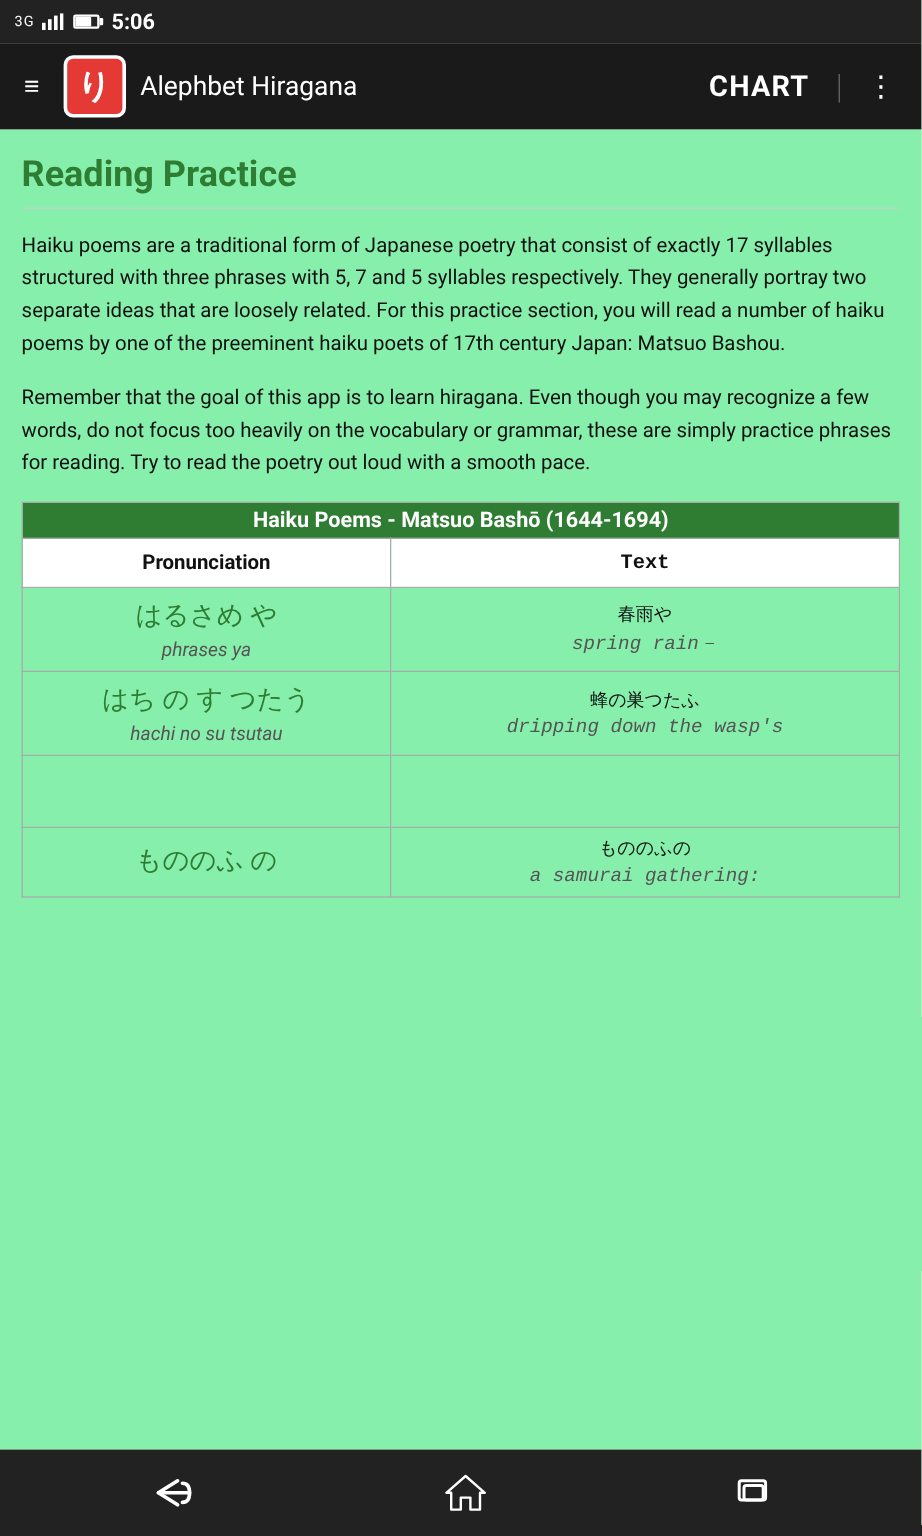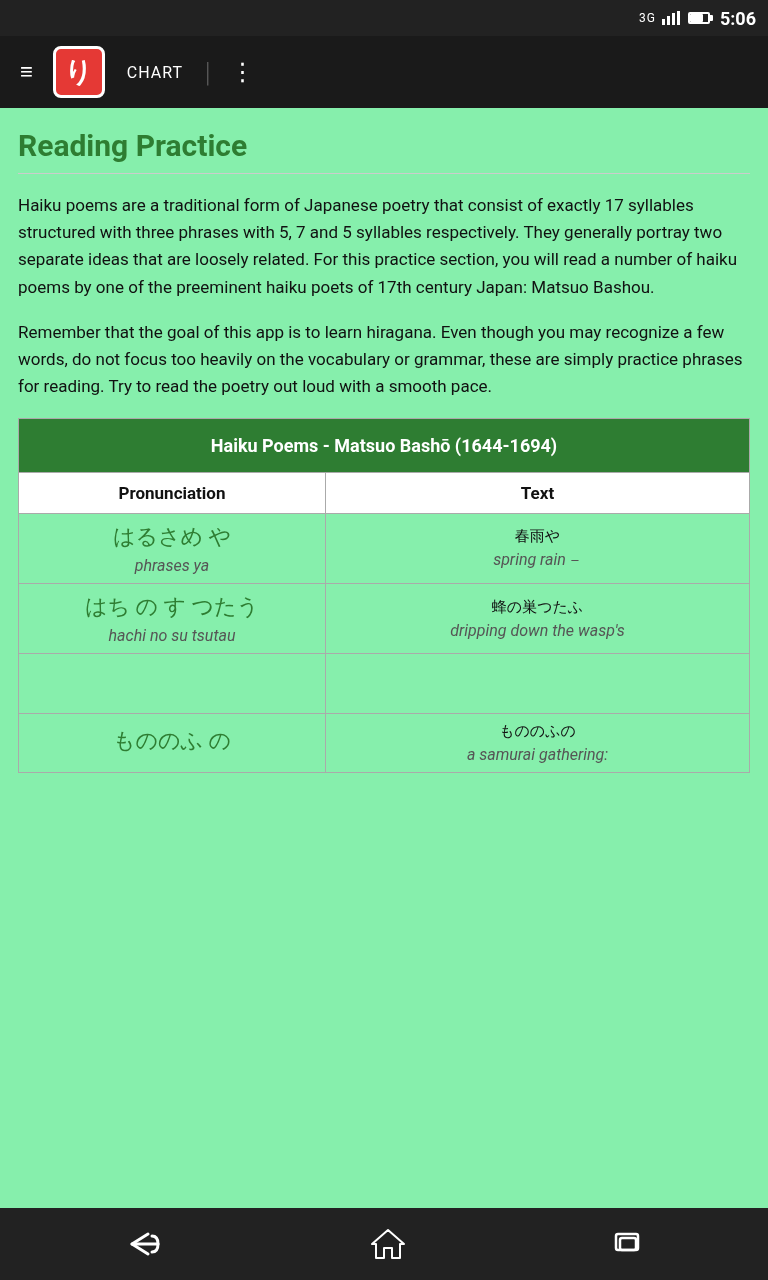--- a/index.html
+++ b/index.html
@@ -10,21 +10,20 @@
       min-height: 1280px;
       display: flex;
       flex-direction: column;
     }
 
     
     .status-bar {
       background: #222;
       color: #fff;
       display: flex;
-      justify-content: flex-end;
       align-items: center;
       padding: 4px 12px;
       height: 36px;
       font-size: 15px;
       gap: 6px;
     }
     .status-bar .signal {
       font-size: 12px;
       letter-spacing: 1px;
     }
@@ -90,22 +89,22 @@
       flex-shrink: 0;
     }
     .app-title {
       flex: 1;
       color: #fff;
       font-size: 22px;
       font-weight: 400;
     }
     .chart-btn {
       color: #fff;
-      font-size: 16px;
-      font-weight: normal;
+      font-size: 24px;
+      font-weight: bold;
       letter-spacing: 1px;
       cursor: pointer;
       padding: 8px 10px;
     }
     .divider-vert {
       color: #888;
       font-size: 28px;
       font-weight: 100;
     }
     .more-icon {
@@ -147,21 +146,21 @@
       border-collapse: collapse;
       margin-top: 10px;
       border: 1.5px solid #aaa;
     }
     .haiku-table .table-header-row td {
       background: #2e7d32;
       color: #fff;
       font-size: 18px;
       font-weight: bold;
       text-align: center;
-      padding: 16px 8px;
+      padding: 4px 8px;
     }
     .haiku-table .col-header-row td {
       background: #fff;
       color: #111;
       font-size: 17px;
       font-weight: bold;
       text-align: center;
       padding: 10px 8px;
       border: 1.5px solid #aaa;
     }
@@ -170,20 +169,21 @@
       vertical-align: middle;
       padding: 8px 10px;
     }
     .pronunciation-col {
       width: 42%;
       text-align: center;
     }
     .text-col {
       width: 58%;
       text-align: center;
+      font-family: Liberation Mono, monospace;
     }
     .hiragana-text {
       color: #2e7d32;
       font-size: 22px;
       display: block;
       margin-bottom: 4px;
     }
     .romaji-text {
       color: #555;
       font-style: italic;
@@ -237,20 +237,21 @@
     <div class="battery-fill"></div>
   </div>
   <span class="time">5:06</span>
 </div>
 
 <div class="app-bar">
   <span class="menu-icon">≡</span>
   <div class="app-logo">
     <span style="font-family: serif;">り</span>
   </div>
+  <span class="app-title">Alephbet Hiragana</span>
   <span class="chart-btn">CHART</span>
   <span class="divider-vert">|</span>
   <span class="more-icon">⋮</span>
 </div>
 
 <div class="content">
   <h1 class="section-title">Reading Practice</h1>
   <hr class="section-divider">
   <p class="intro-text">Haiku poems are a traditional form of Japanese poetry that consist of exactly 17 syllables structured with three phrases with 5, 7 and 5 syllables respectively.  They generally portray two separate ideas that are loosely related.  For this practice section, you will read a number of haiku poems by one of the preeminent haiku poets of 17th century Japan: Matsuo Bashou.</p>
   <p class="intro-text">Remember that the goal of this app is to learn hiragana. Even though you may recognize a few words, do not focus too heavily on the vocabulary or grammar, these are simply practice phrases for reading.  Try to read the poetry out loud with a smooth pace.</p>

